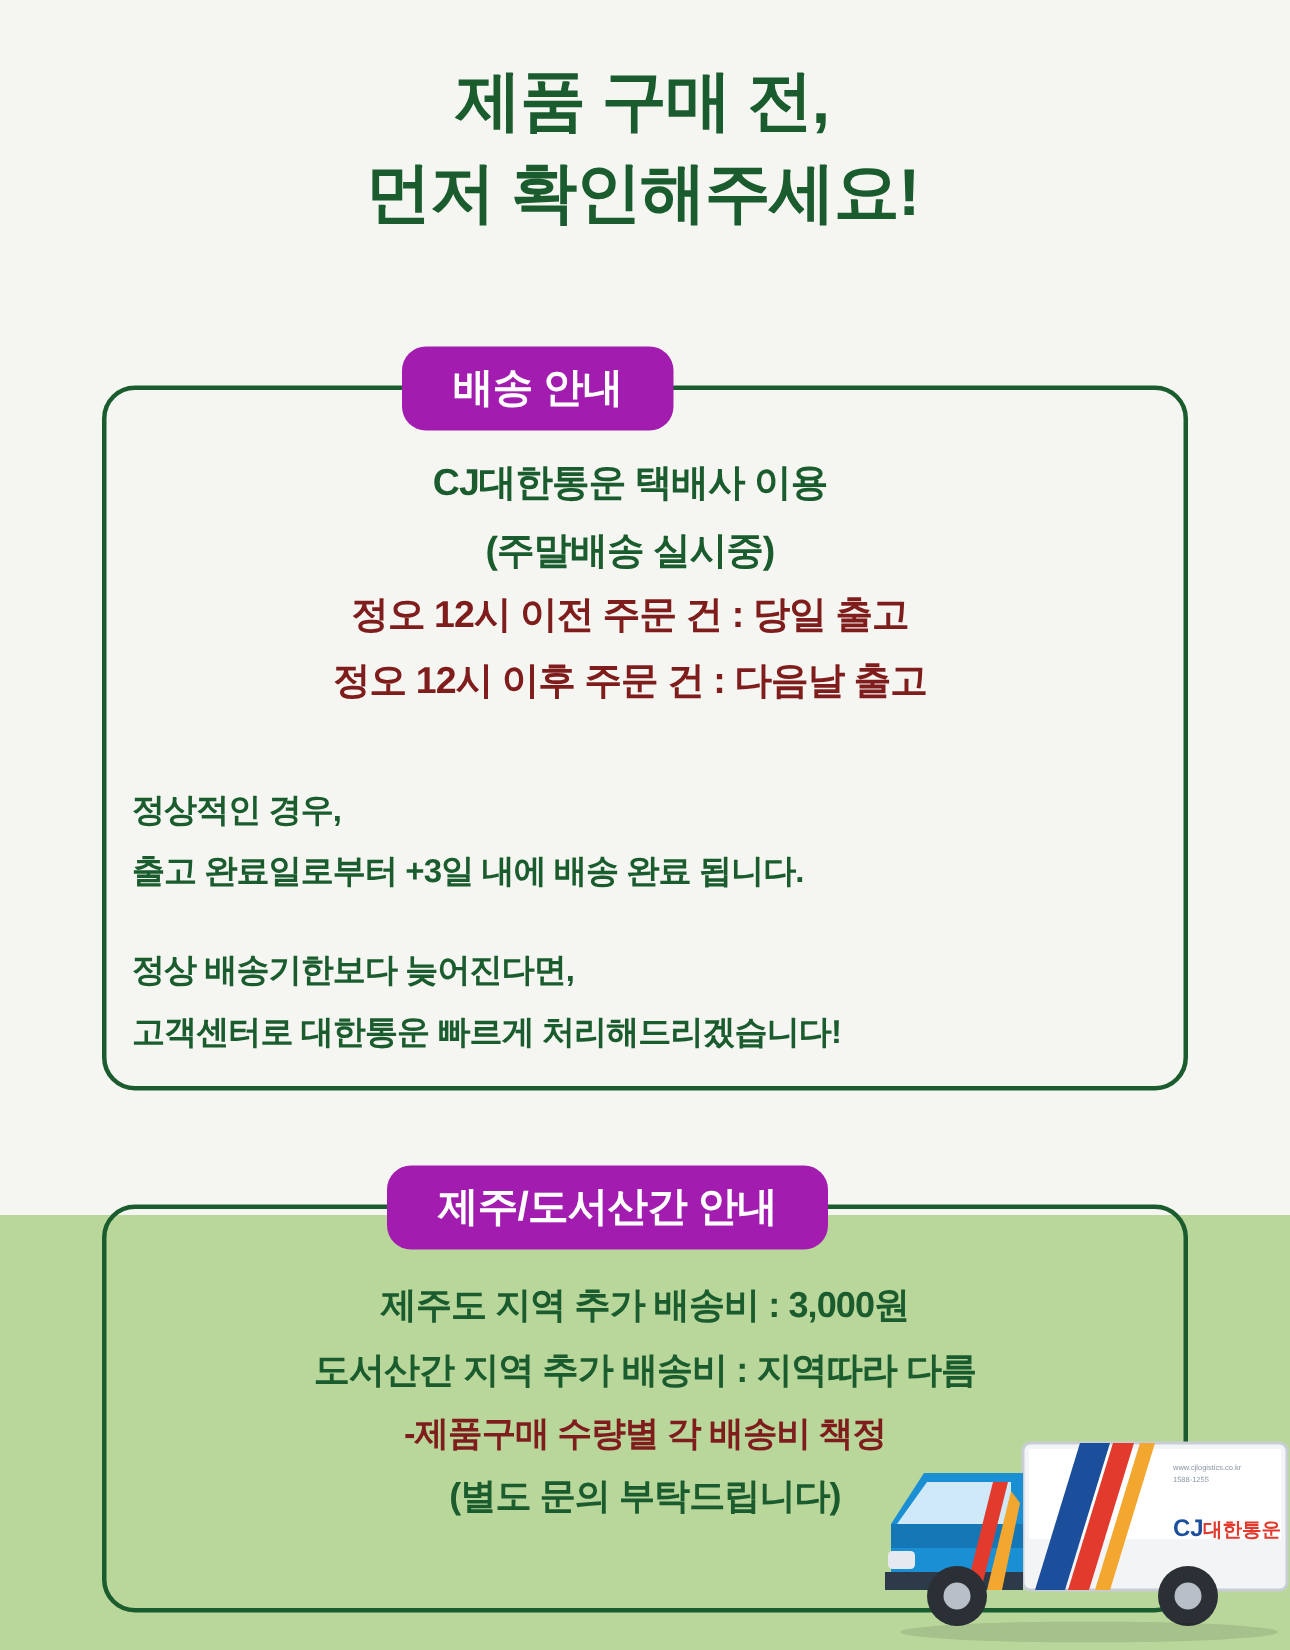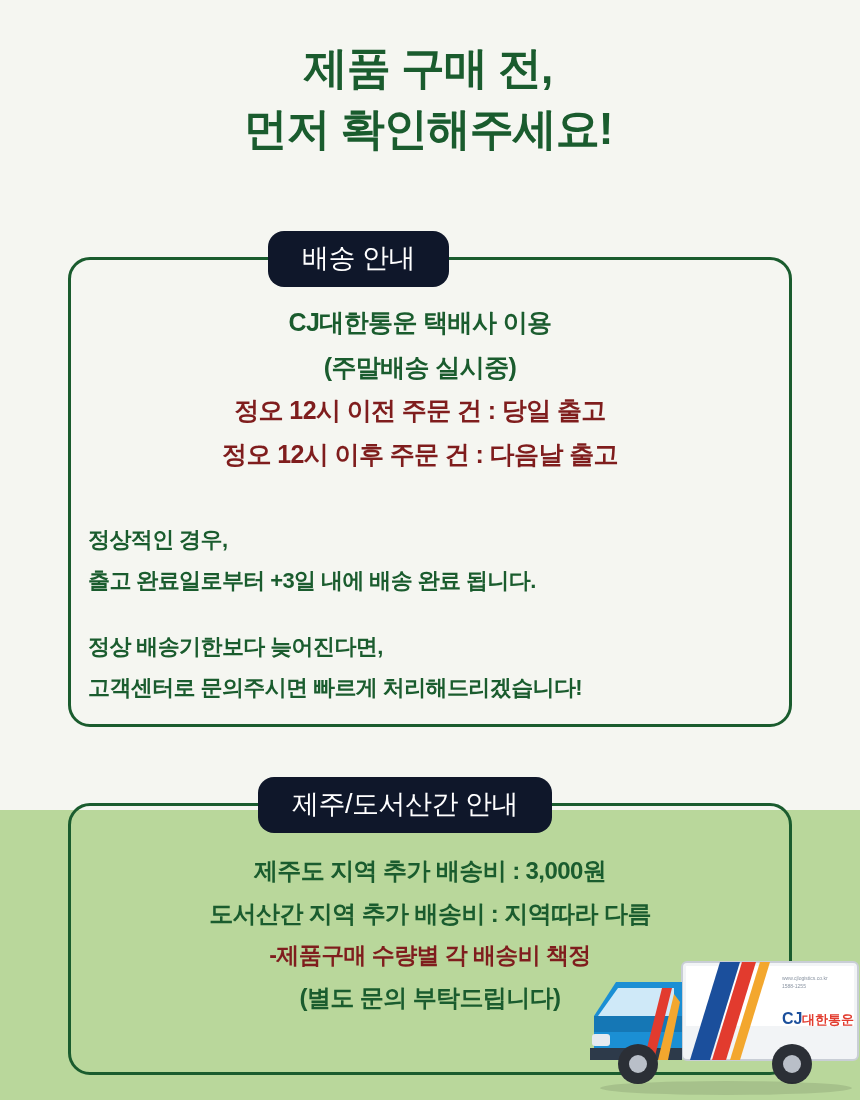--- a/index.html
+++ b/index.html
@@ -60,23 +60,23 @@
   .card-jeju {
     left: 68px;
     top: 803px;
     width: 724px;
     height: 272px;
   }
 
   .tab {
     position: absolute;
     box-sizing: border-box;
-    background: #0f172a;
+    background: #a21caf;
     color: #ffffff;
-    font-weight: normal;
+    font-weight: bold;
     font-size: 27px;
     letter-spacing: -0.5px;
     border-radius: 16px;
     padding: 9px 34px 11px 34px;
     text-align: center;
     white-space: nowrap;
     z-index: 5;
   }
   .tab-shipping {
     left: 268px;
@@ -175,21 +175,21 @@
   <div class="ship-line ln-green">(주말배송 실시중)</div>
   <div class="ship-line ln-red">정오 12시 이전 주문 건 : 당일 출고</div>
   <div class="ship-line ln-red">정오 12시 이후 주문 건 : 다음날 출고</div>
 </div>
 
 <div class="ship-left">
   <div class="ln">정상적인 경우,</div>
   <div class="ln">출고 완료일로부터 +3일 내에 배송 완료 됩니다.</div>
   <div class="gap"></div>
   <div class="ln">정상 배송기한보다 늦어진다면,</div>
-  <div class="ln">고객센터로 문의주시면 빠르게 처리해드리겠습니다!</div>
+  <div class="ln">고객센터로 대한통운 빠르게 처리해드리겠습니다!</div>
 </div>
 
 <div class="card card-jeju"></div>
 <div class="tab tab-jeju">제주/도서산간 안내</div>
 
 <div class="jeju-body">
   <div class="ship-line ln-green">제주도 지역 추가 배송비 : 3,000원</div>
   <div class="ship-line ln-green">도서산간 지역 추가 배송비 : 지역따라 다름</div>
   <div class="ship-line ln-red">-제품구매 수량별 각 배송비 책정</div>
   <div class="ship-line ln-green">(별도 문의 부탁드립니다)</div>

